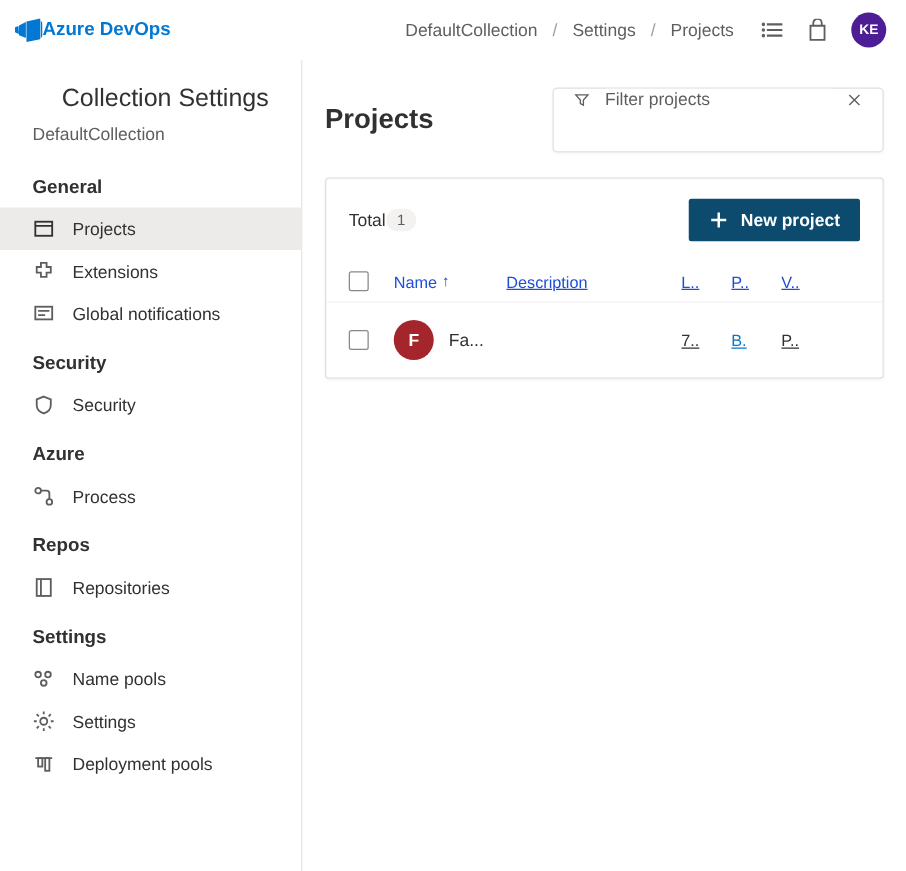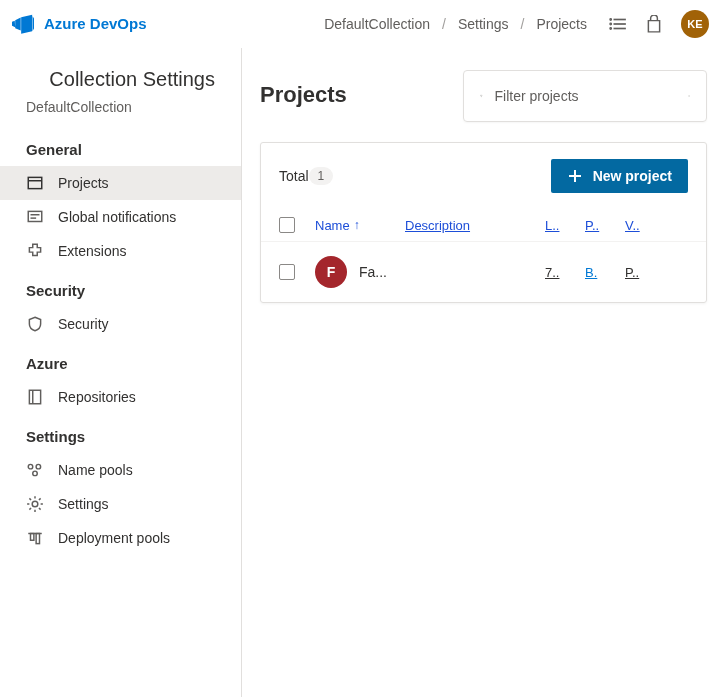--- a/index.html
+++ b/index.html
@@ -1,56 +1,56 @@
 <!DOCTYPE html>
 <html><head>
 <meta charset="utf-8">
 <style>
   * { box-sizing: border-box; margin: 0; padding: 0; }
   body { font-family: "Segoe UI", -apple-system, sans-serif; font-size: 14px; color: #323130; background: #fff; width: 725px; height: 697px; overflow: hidden; }
   
   
   .header { height: 48px; display: flex; align-items: center; padding: 0 16px 0 12px; border-bottom: 1px solid #fff; }
-  .brand { display: flex; align-items: center; gap: 10px; font-weight: 600; font-size: 15px; color: #0078d4; }
+  .brand { display: flex; align-items: center; font-weight: 600; font-size: 15px; color: #0078d4; }
   .brand svg { width: 22px; height: 22px; }
   .breadcrumb { margin-left: auto; display: flex; align-items: center; gap: 12px; color: #605e5c; padding-right: 10px;}
   .breadcrumb .sep { color: #a19f9d; }
   .breadcrumb span[data-name^="breadcrumb-"] { cursor: pointer; }
   .header-actions { display: flex; align-items: center; gap: 18px; margin-left: 12px; }
   .header-icon { width: 18px; height: 18px; color: #605e5c; cursor: pointer; }
-  .avatar { width: 28px; height: 28px; border-radius: 50%; background: #a16207; color: #fff; font-size: 11px; font-weight: 600; display: flex; align-items: center; justify-content: center; cursor: pointer; }
+  .avatar { width: 28px; height: 28px; border-radius: 50%; background: #4c1d95; color: #fff; font-size: 11px; font-weight: 600; display: flex; align-items: center; justify-content: center; cursor: pointer; }
 
   .body { display: flex; height: calc(100% - 48px); }
 
   
   .sidebar { width: 242px; border-right: 1px solid #e1dfdd; padding: 20px 0 10px 0; overflow-y: auto; }
   .sidebar-title { font-size: 20px; font-weight: 400; padding: 0 26px 8px 26px; text-align: right; }
   .sidebar-sub { font-size: 14px; color: #605e5c; padding: 0 26px 12px 26px; }
   .section-label { font-size: 15px; font-weight: 600; padding: 14px 26px 8px 26px; }
   .nav-item { display: flex; align-items: center; gap: 14px; padding: 8px 26px; cursor: pointer; color: #323130; }
   .nav-item.active { background: #edebe9; }
   .nav-item .nav-icon { width: 18px; height: 18px; flex-shrink: 0; color: #605e5c; display:flex; align-items:center; justify-content:center;}
   .nav-item.active .nav-icon { color: #323130; }
 
   
   .main { flex: 1; padding: 22px 18px; background: #fff; }
   .main-header { display: flex; align-items: flex-start; justify-content: space-between; margin-bottom: 20px; }
   .page-title { font-size: 22px; font-weight: 600; padding-top: 12px; }
-  .filter-box { width: 244px; height: 52px; border: 1px solid #e1dfdd; border-radius: 4px; display: flex; align-items: center; padding: 0 16px; gap: 12px; box-shadow: 0 1px 2px rgba(0,0,0,0.04); }
+  .filter-box { width: 265px; height: 52px; border: 1px solid #e1dfdd; border-radius: 4px; display: flex; align-items: flex-start; padding: 0 16px; gap: 12px; box-shadow: 0 1px 2px rgba(0,0,0,0.04); }
   .filter-box input { border: none; outline: none; flex: 1; font-size: 14px; color: #323130; }
   .filter-box input::placeholder { color: #605e5c; }
   .filter-icon, .close-icon { width: 18px; height: 18px; color: #605e5c; }
   .close-icon { cursor: pointer; }
 
   .table-card { border: 1px solid #e1dfdd; border-radius: 3px; box-shadow: 0 1px 3px rgba(0,0,0,0.05); }
   .table-top { display: flex; align-items: center; justify-content: space-between; padding: 16px 18px; }
   .total-wrap { display: flex; align-items: center; gap: 0; }
   .total-label { font-size: 14px; }
   .total-badge { background: #f3f2f1; border-radius: 10px; padding: 2px 9px; font-size: 12px; color: #605e5c; }
-  .new-btn { background: #0369a1; color: #fff; border: none; border-radius: 2px; padding: 9px 16px; font-size: 14px; font-weight: 600; display: flex; align-items: center; gap: 10px; cursor: pointer; }
+  .new-btn { background: #0c4a6e; color: #fff; border: none; border-radius: 2px; padding: 9px 16px; font-size: 14px; font-weight: 600; display: flex; align-items: center; gap: 10px; cursor: pointer; }
   .new-btn svg { width: 16px; height: 16px; }
 
   .thead, .trow { display: grid; grid-template-columns: 44px 90px 140px 40px 40px 40px; align-items: center; padding: 8px 10px; }
   .thead { color: #1d4ed8; font-size: 13px; }
   .thead .name-col { display: flex; align-items: center; gap: 4px; }
   .sort-arrow { font-size: 12px; }
   .trow { border-top: 1px solid #f3f2f1; padding: 14px 10px; }
   .checkbox { width: 16px; height: 16px; border: 1px solid #8a8886; border-radius: 2px; margin-left: 8px; cursor: pointer; }
   .proj-cell { display: flex; align-items: center; gap: 12px; }
   .proj-avatar { width: 32px; height: 32px; border-radius: 50%; background: #a4262c; color: #fff; font-weight: 600; display: flex; align-items: center; justify-content: center; }
@@ -100,51 +100,62 @@
     <div class="section-label" data-name="section-general">General</div>
     <div class="nav-item active" data-name="nav-projects">
       <span class="nav-icon" data-name="projects-icon">
           <svg viewBox="0 0 16 16" fill="none" stroke="currentColor" stroke-width="1.3">
             <rect x="2" y="3" width="12" height="10"></rect>
             <line x1="2" y1="6" x2="14" y2="6"></line>
           </svg>
         </span>
       <span data-name="nav-label">Projects</span>
     </div>
+    <div class="nav-item" data-name="nav-extensions">
+      <span class="nav-icon" data-name="extensions-icon">
+          <svg viewBox="0 0 16 16" fill="none" stroke="currentColor" stroke-width="1.3">
+            <path d="M6 2h4v3h3v4h-3v3H6v-3H3V5h3z"></path>
+          </svg>
+        </span>
+      <span data-name="nav-label">Extensions</span>
+    </div>
     <div class="nav-item" data-name="nav-global-notifications">
       <span class="nav-icon" data-name="notifications-icon">
           <svg viewBox="0 0 16 16" fill="none" stroke="currentColor" stroke-width="1.3">
             <rect x="2" y="3" width="12" height="9"></rect>
             <line x1="4" y1="6" x2="12" y2="6"></line>
             <line x1="4" y1="9" x2="9" y2="9"></line>
           </svg>
         </span>
       <span data-name="nav-label">Global notifications</span>
     </div>
-    <div class="nav-item" data-name="nav-extensions">
-      <span class="nav-icon" data-name="extensions-icon">
-          <svg viewBox="0 0 16 16" fill="none" stroke="currentColor" stroke-width="1.3">
-            <path d="M6 2h4v3h3v4h-3v3H6v-3H3V5h3z"></path>
-          </svg>
-        </span>
-      <span data-name="nav-label">Extensions</span>
-    </div>
 
     <div class="section-label" data-name="section-security">Security</div>
     <div class="nav-item" data-name="nav-security">
       <span class="nav-icon" data-name="shield-icon">
           <svg viewBox="0 0 16 16" fill="none" stroke="currentColor" stroke-width="1.3">
             <path d="M8 2l5 2v4c0 3-2 5-5 6-3-1-5-3-5-6V4z"></path>
           </svg>
         </span>
       <span data-name="nav-label">Security</span>
     </div>
 
     <div class="section-label" data-name="section-boards">Azure</div>
-
+    <div class="nav-item" data-name="nav-process">
+      <span class="nav-icon" data-name="process-icon">
+          <svg viewBox="0 0 16 16" fill="none" stroke="currentColor" stroke-width="1.3">
+            <circle cx="4" cy="4" r="2"></circle>
+            <circle cx="12" cy="12" r="2"></circle>
+            <path d="M6 4h4a2 2 0 012 2v4"></path>
+          </svg>
+        </span>
+      <span data-name="nav-label">Process</span>
+    </div>
+
+    <div class="section-label" data-name="section-repos">Repos</div>
     <div class="nav-item" data-name="nav-repositories">
       <span class="nav-icon" data-name="repositories-icon">
           <svg viewBox="0 0 16 16" fill="none" stroke="currentColor" stroke-width="1.3">
             <rect x="3" y="2" width="10" height="12"></rect>
             <line x1="6" y1="2" x2="6" y2="14"></line>
           </svg>
         </span>
       <span data-name="nav-label">Repositories</span>
     </div>
 

